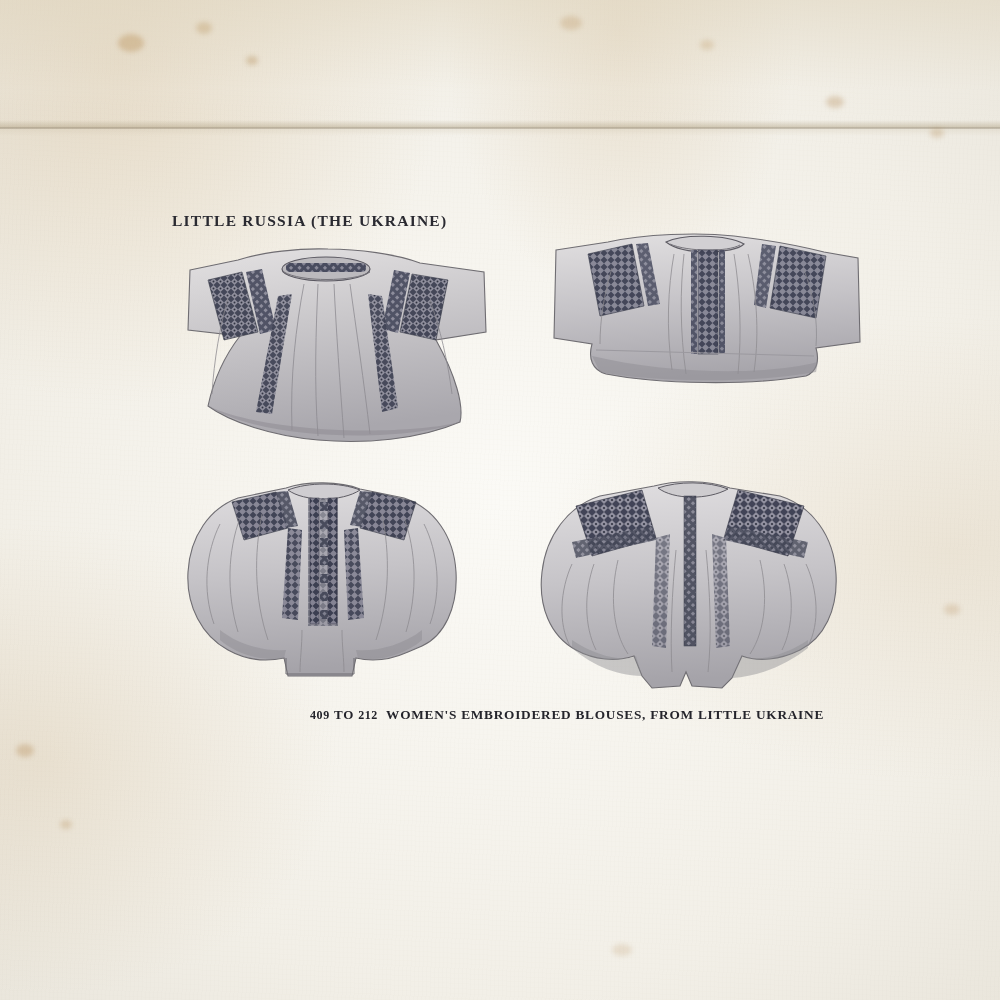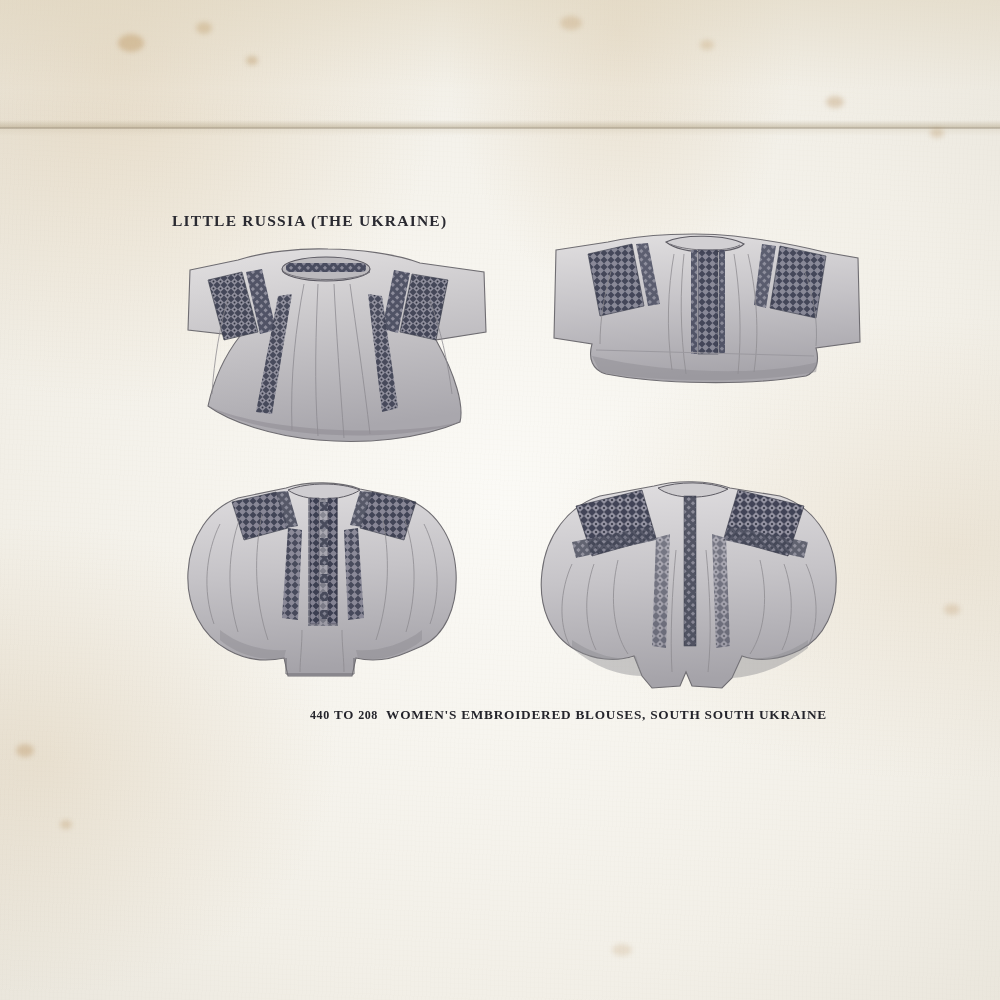--- a/index.html
+++ b/index.html
@@ -341,18 +341,18 @@
         <path d="M140 70 C136 112 134 156 136 192"></path>
         <path d="M170 70 C174 112 176 156 172 192"></path>
       </g>
 
       <path d="M36 160 C60 176 86 182 100 176 L106 196 C78 196 52 182 36 168 Z" fill="#8f8d93" opacity="0.45"></path>
       <path d="M272 160 C248 176 222 182 206 176 L196 198 C228 196 254 182 272 168 Z" fill="#8f8d93" opacity="0.45"></path>
     </svg>
   </div>
 
   <div class="caption">
-    <span class="num">440</span>
+    <span class="num">409</span>
     <span class="to">TO</span>
-    <span class="num">208</span>
-    &nbsp;<span>WOMEN'S EMBROIDERED BLOUSES, SOUTH SOUTH UKRAINE</span>
+    <span class="num">212</span>
+    &nbsp;<span>WOMEN'S EMBROIDERED BLOUSES, FROM LITTLE UKRAINE</span>
   </div>
 </div>
 
 </body></html>

